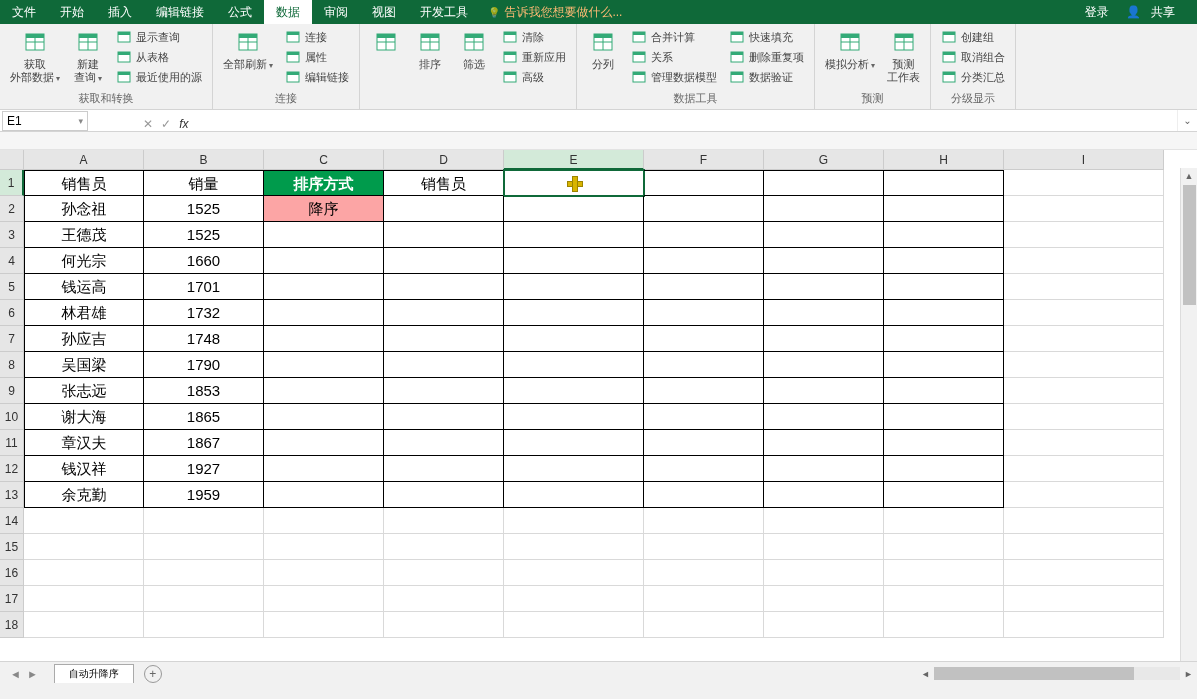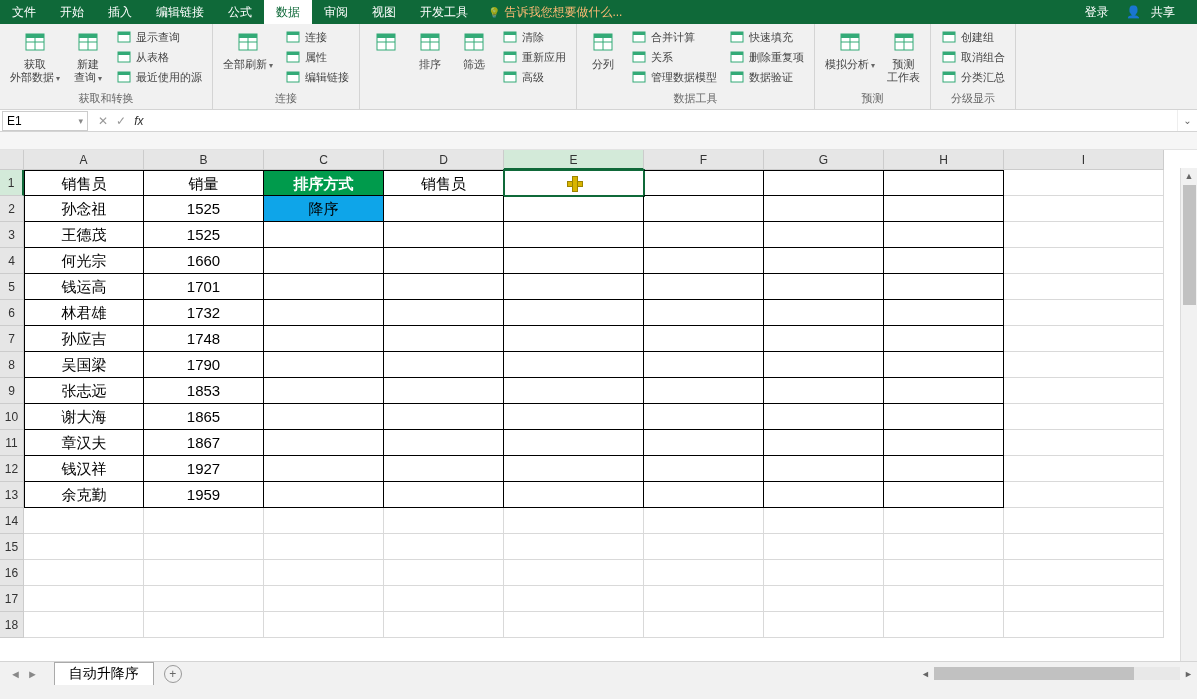--- a/index.html
+++ b/index.html
@@ -21,21 +21,21 @@
 .group-body { display: flex; gap: 4px; flex: 1; align-items: flex-start; }
 .big-btn { display: flex; flex-direction: column; align-items: center; justify-content: flex-start; padding: 2px 4px; font-size: 11px; color: #444; min-width: 40px; cursor: pointer; }
 .big-btn .ico { width: 28px; height: 28px; margin-bottom: 2px; display: flex; align-items: center; justify-content: center; }
 .big-btn .lbl { text-align: center; line-height: 13px; }
 .small-list { display: flex; flex-direction: column; gap: 2px; padding-top: 2px; }
 .small-btn { display: flex; align-items: center; gap: 4px; font-size: 11px; color: #444; padding: 1px 4px; cursor: pointer; white-space: nowrap; }
 .small-btn .sico { width: 16px; height: 16px; display: inline-flex; align-items: center; justify-content: center; }
 .arrow-down::after { content: "▾"; font-size: 8px; color: #666; margin-left: 2px; }
 
 
-.formula-row { height: 22px; border-bottom: 1px solid #d4d4d4; display: flex; align-items: center; background: #fff; }
+.formula-row { height: 22px; border-bottom: 1px solid #d4d4d4; display: flex; align-items: flex-end; background: #fff; gap: 45px; }
 .name-box { width: 86px; height: 20px; border: 1px solid #ccc; margin-left: 2px; padding: 0 4px; font-size: 12px; display: flex; align-items: center; justify-content: space-between; }
 .name-box::after { content: "▾"; color: #888; font-size: 9px; }
 .fx-controls { display: flex; align-items: center; gap: 8px; padding: 0 10px; color: #999; }
 .fx-controls span { font-size: 12px; }
 .fx-label { font-style: italic; color: #333; }
 .formula-input { flex: 1; height: 20px; border: none; font-size: 12px; padding: 0 4px; }
 .formula-toggle { width: 20px; text-align: center; color: #666; border-left: 1px solid #eee; height: 100%; line-height: 22px; font-size: 10px;}
 
 
 .spacer-bar { height: 18px; background: #f6f6f6; border-bottom: 1px solid #e3e3e3; }
@@ -49,36 +49,36 @@
 .row-headers { position: absolute; left: 0; top: 20px; width: 24px; }
 .row-header { background: #e6e6e6; border-right: 1px solid #ccc; border-bottom: 1px solid #ccc; text-align: center; font-size: 12px; color: #333; height: 26px; line-height: 26px; }
 .row-header.sel { background: #d3ead9; border-right: 2px solid #0f6939; }
 .cells { position: absolute; left: 24px; top: 20px; }
 .row { display: flex; height: 26px; }
 .cell { border-right: 1px solid #d9d9d9; border-bottom: 1px solid #d9d9d9; text-align: center; font-size: 15px; line-height: 25px; overflow: hidden; }
 .cell.bordered { border-right: 1px solid #000; border-bottom: 1px solid #000; }
 .cell.btop { border-top: 1px solid #000; }
 .cell.bleft { border-left: 1px solid #000; }
 .cell.green-hdr { background: #009b4c; color: #fff; font-weight: bold; }
-.cell.yellow { background: #0ea5e9; }
+.cell.yellow { background: #fca5a5; }
 .cell.selected { outline: 2px solid #0f6939; outline-offset: -1px; }
 .cursor-plus { position: absolute; width: 14px; height: 14px; pointer-events: none; }
 .cursor-plus::before, .cursor-plus::after { content:""; position:absolute; background:#d8b400; }
 .cursor-plus::before { left:0; top:5px; width:14px; height:4px; border:1px solid #9c8400; }
 .cursor-plus::after  { left:5px; top:0; width:4px; height:14px; border:1px solid #9c8400; }
 
 
 .vscroll { position:absolute; right:0; top:168px; width:17px; height:505px; background:#f1f1f1; border-left:1px solid #dcdcdc; }
 .vscroll .btn { height:17px; text-align:center; font-size:9px; color:#666; line-height:17px; background:#f1f1f1; }
 .vscroll .thumb { position:absolute; top:17px; left:2px; width:13px; height:120px; background:#c1c1c1; }
 
 
 .sheet-tabs { position:absolute; bottom:14px; left:0; right:0; height:24px; background:#f1f1f1; border-top:1px solid #d4d4d4; display:flex; align-items:center; }
 .sheet-nav { display:flex; gap:6px; padding:0 10px; color:#888; font-size:11px;}
-.sheet-tab { background:#fff; border:1px solid #aaa; border-bottom:none; padding:2px 14px; font-size:14px; margin-left:6px;}
+.sheet-tab { background:#fff; border:1px solid #aaa; border-bottom:none; padding:2px 14px; font-size:10px; margin-left:6px;}
 .sheet-add { margin-left:10px; width:18px; height:18px; border:1px solid #999; border-radius:50%; text-align:center; line-height:16px; font-size:12px; color:#666; }
 .hscroll { margin-left:auto; width:280px; height:17px; background:#f1f1f1; display:flex; align-items:center; }
 .hscroll .btn { width:17px; text-align:center; font-size:9px; color:#666;}
 .hscroll .track { flex:1; height:13px; background:#e8e8e8; position:relative;}
 .hscroll .thumb { position:absolute; left:0; top:0; width:200px; height:13px; background:#c1c1c1;}
 
 .statusbar { position:absolute; bottom:0; left:0; right:0; height:14px; background:#f1f1f1; }
 
 
 svg { display:block; }

